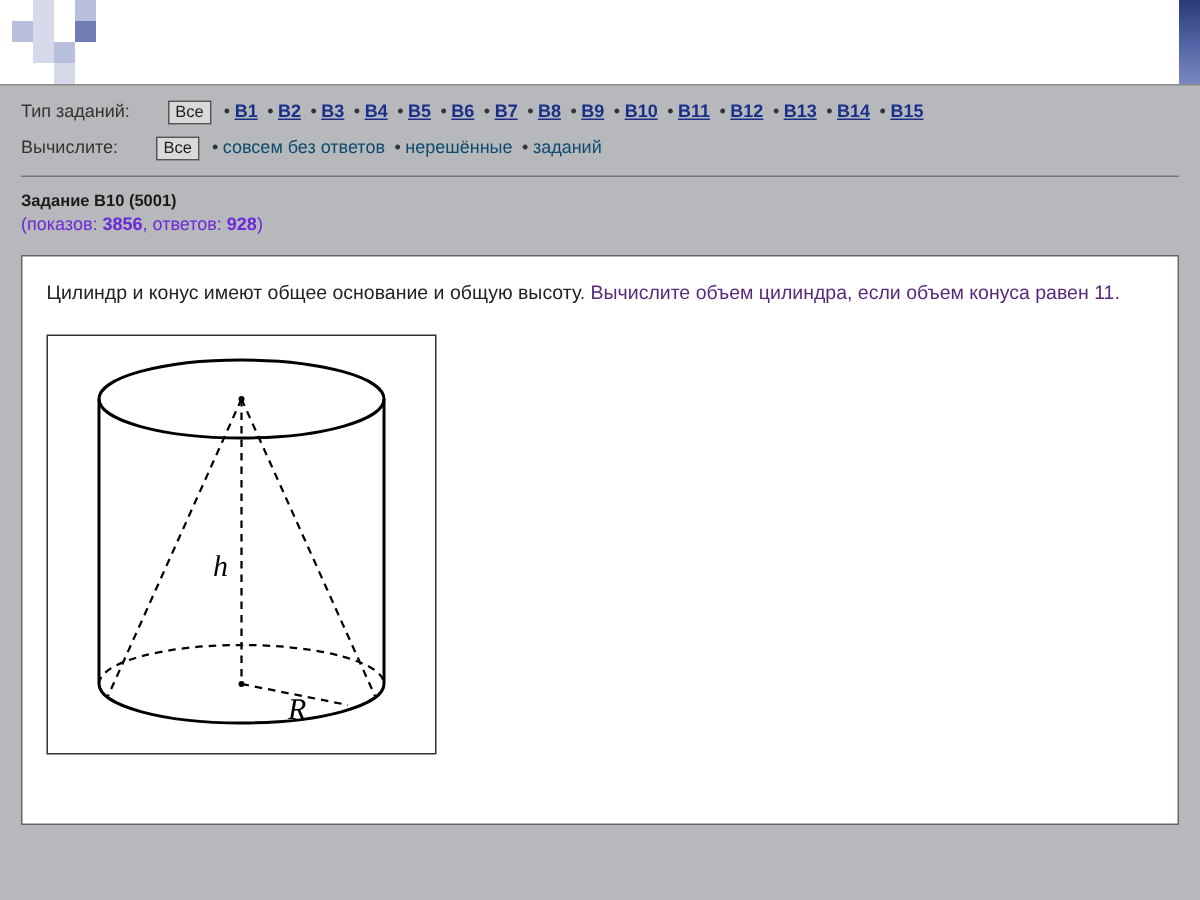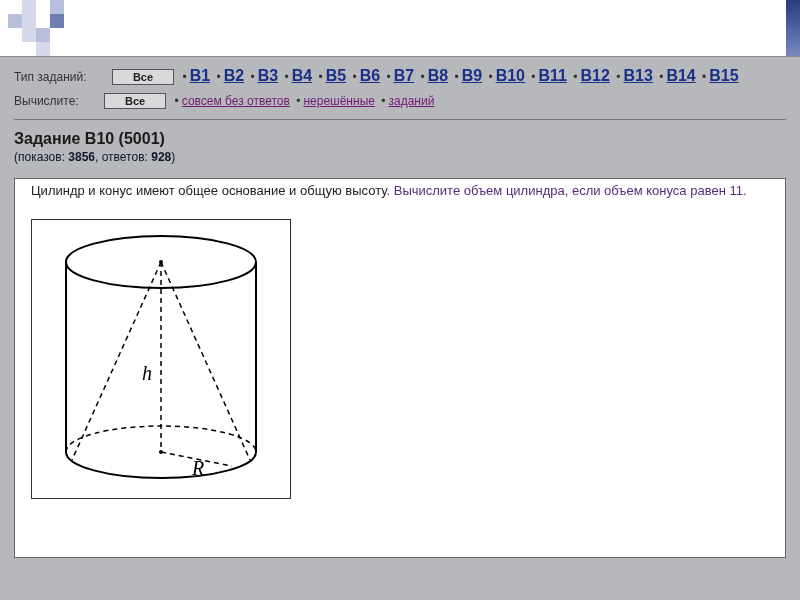--- a/index.html
+++ b/index.html
@@ -47,60 +47,59 @@
   .filter-row {
     font-size: 12px;
     color: #333;
     padding: 4px 0;
   }
   .filter-label { color: #333; margin-right: 20px; }
   .filter-box {
     display: inline-block;
     border: 1px solid #555;
     background: #d8d9db;
-    padding: 1px 20px;
-    font-weight: bold;
+    padding: 1px 4px;
+    font-weight: normal;
     font-size: 11px;
     color: #222;
     margin: 0 2px;
   }
   .flink {
     color: #1a2f8a;
     font-weight: bold;
     text-decoration: underline;
-    font-size: 16px;
+    font-size: 12px;
     cursor: pointer;
   }
   .flink-normal {
-    color: #701a75;
-    text-decoration: underline;
+    color: #0c4a6e;
     cursor: pointer;
   }
   .dot { color: #333; margin: 0 3px; font-size: 12px; }
   hr.sep {
     border: none;
     border-top: 1px solid #777;
     margin: 6px 0 10px 0;
   }
   .task-title {
-    font-size: 16px;
+    font-size: 11px;
     font-weight: bold;
     color: #1a1a1a;
   }
   .task-sub {
     font-size: 12px;
-    color: #0f172a;
+    color: #6d28d9;
     margin-top: 2px;
   }
   .task-sub b { font-weight: bold; }
   .problem-box {
     margin-top: 14px;
     background: #fff;
     border: 1px solid #666;
-    padding: 2px 16px 16px 16px;
+    padding: 14px 16px 16px 16px;
     min-height: 380px;
   }
   .problem-text {
     font-size: 13px;
     color: #222;
     line-height: 1.5;
   }
   .problem-text .hl1 { color: #5a2a7a; }
   .figure-frame {
     margin-top: 18px;

